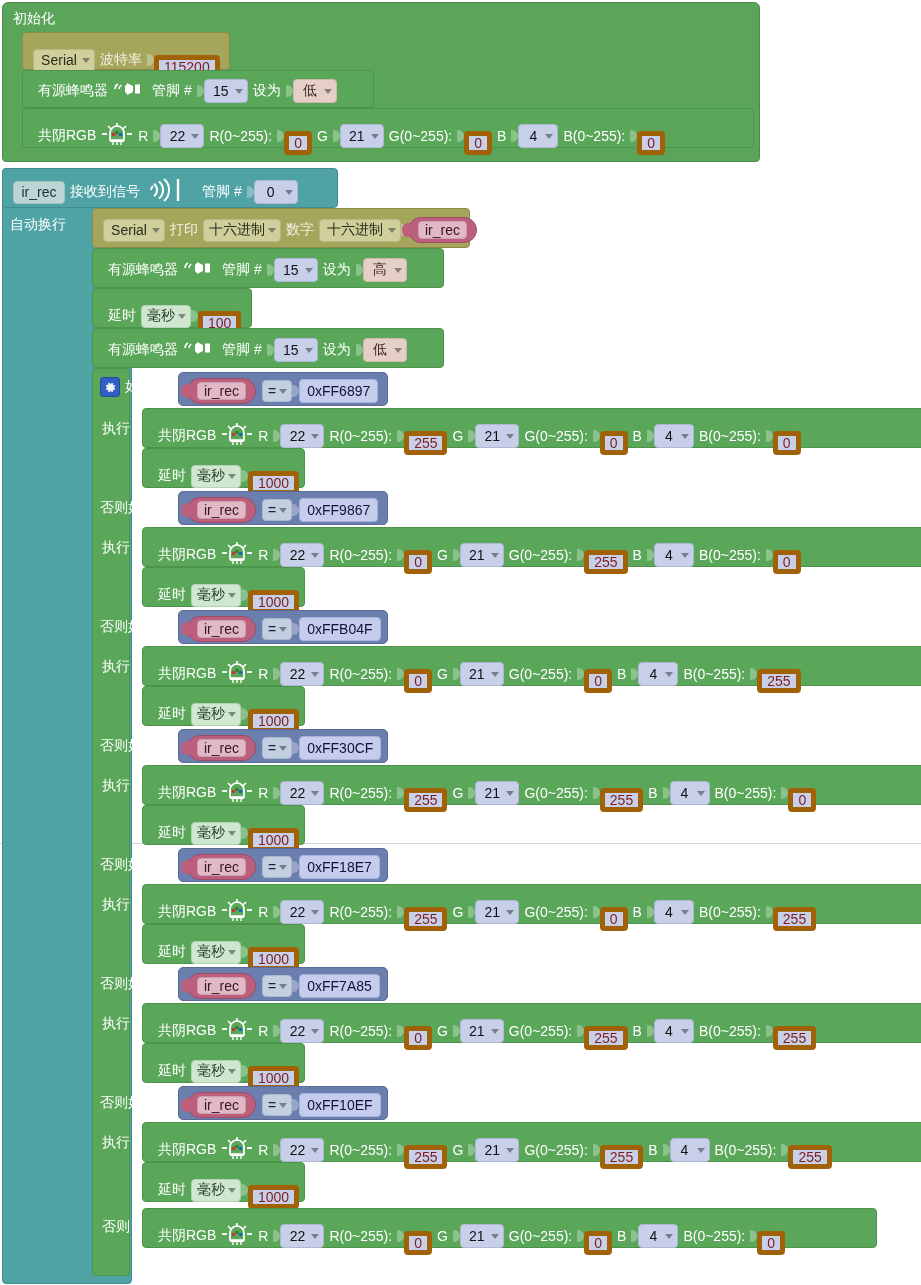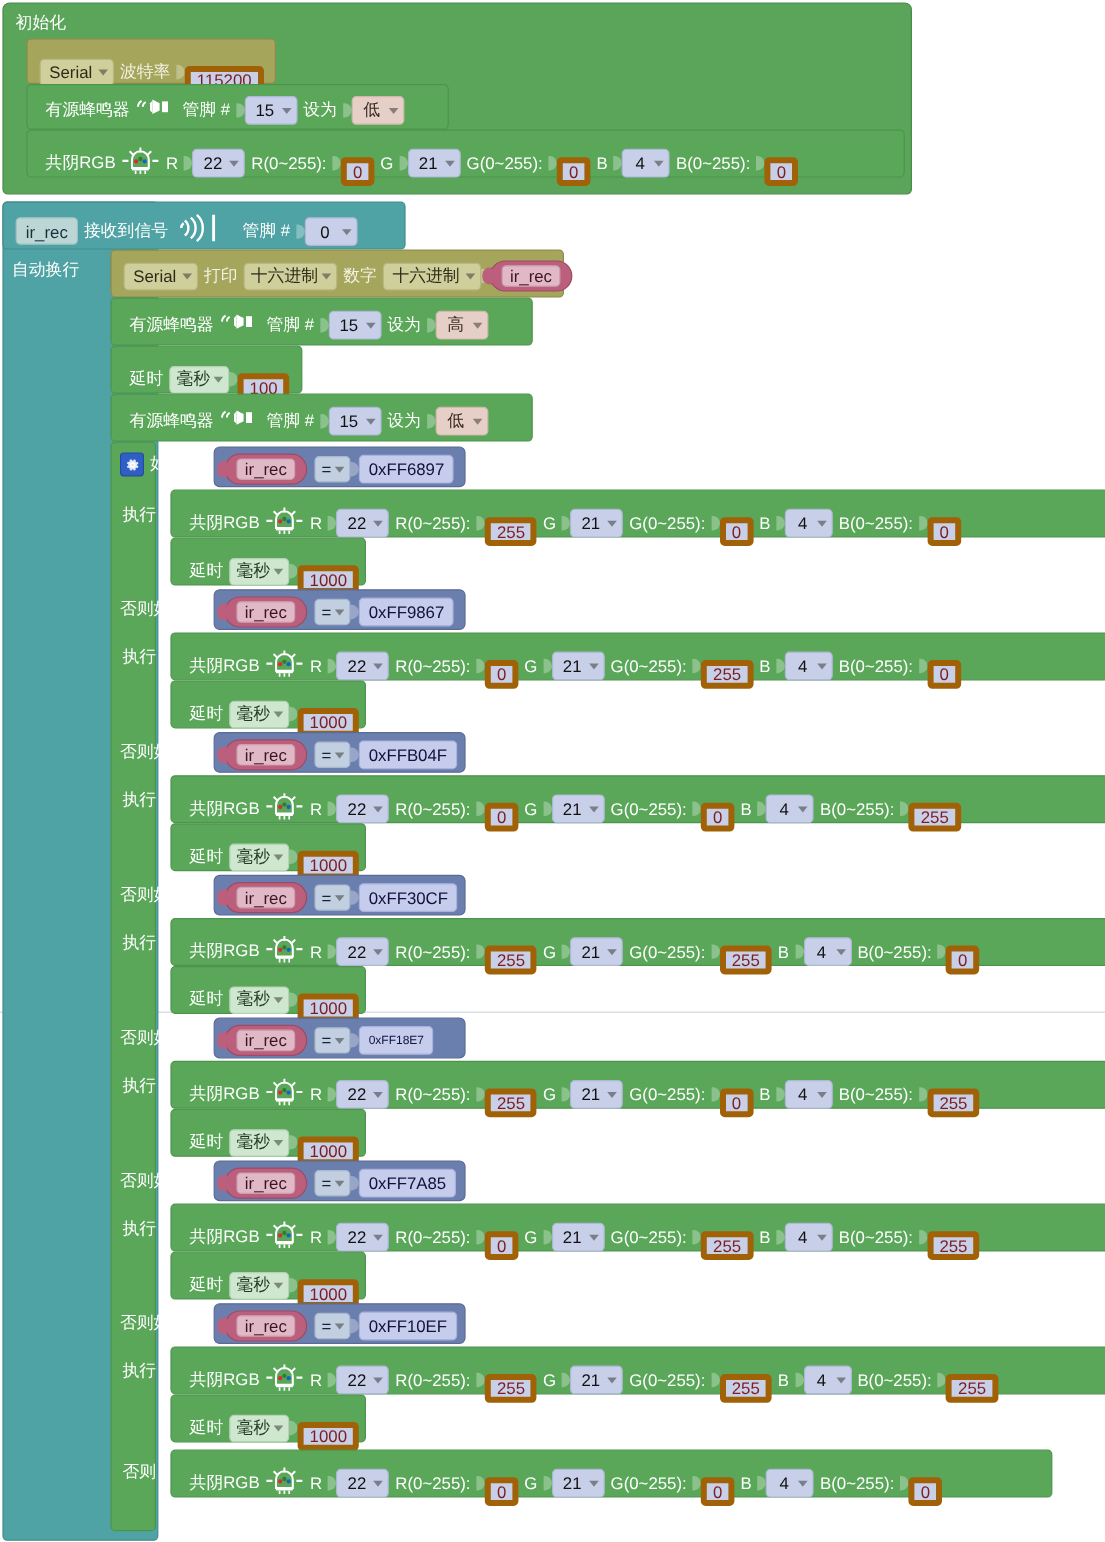--- a/index.html
+++ b/index.html
@@ -617,21 +617,21 @@
         <span class="rep rep-pink">
           <span class="tab" style="background: rgb(188, 95, 125);"></span>
           <span class="rtxt">ir_rec</span>
         </span>
         <span style="width: 6px;"></span>
         <span class="field f-cmp" style="height: 22px; min-width: 30px;">
           <span>=</span>
           <span class="caret"></span>
         </span>
         <span class="plug"></span>
-        <span class="field f-hex" style="height: 24px; font-size: 10px;">
+        <span class="field f-hex" style="height: 24px; font-size: 14px;">
           <span>0xFF18E7</span>
         </span>
       </div>
     </div>
     <div style="position: absolute; left: 100px; top: 856px; color: rgb(255, 255, 255); font-size: 14px;">否则如果</div>
     <div style="position: absolute; left: 102px; top: 896px; color: rgb(255, 255, 255); font-size: 14px;">执行</div>
     <div class="blk c-green2" style="left: 142px; top: 884px; width: 795px; height: 40px;">
       <div style="position: absolute; left: 10px; top: 8px; display: flex; align-items: center; white-space: nowrap;">
         <span class="txt">共阴RGB</span>
         <span class="icon"><svg width="32" height="24" viewBox="0 0 32 24">

